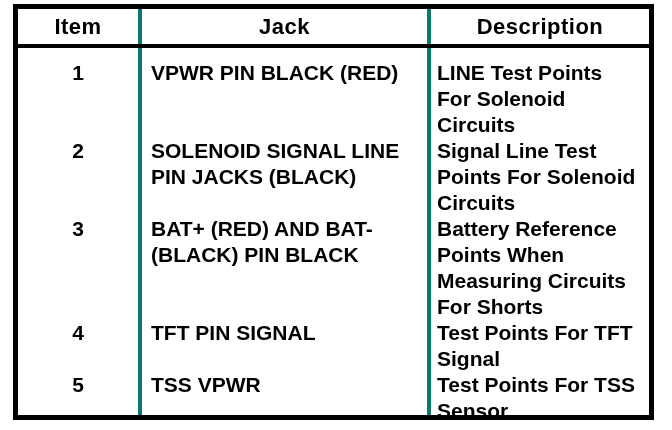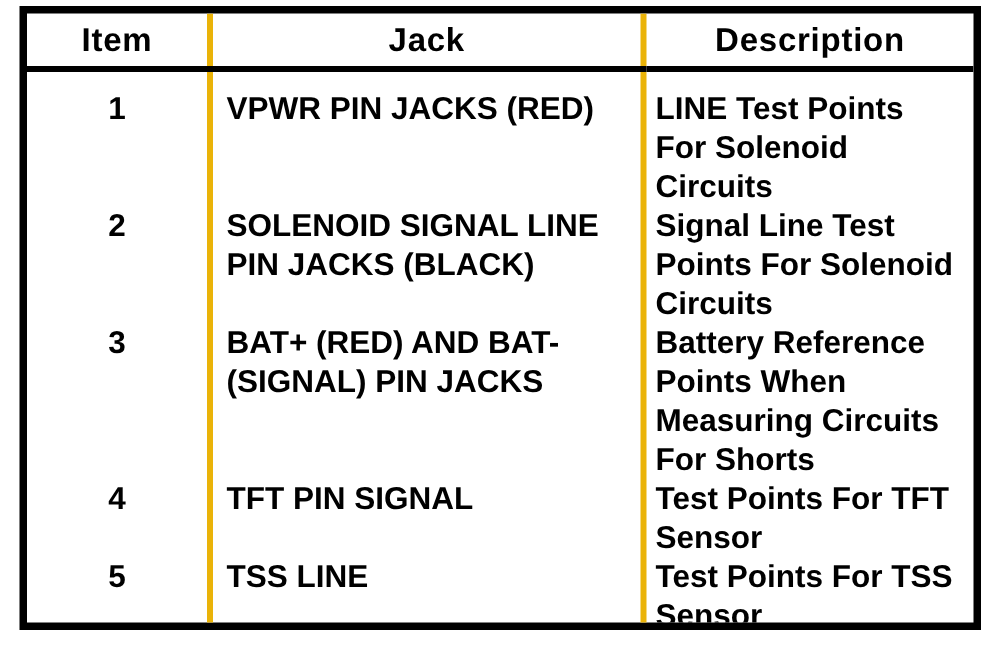--- a/index.html
+++ b/index.html
@@ -41,21 +41,21 @@
   }
   .spec-table td {
     font-size: 21px;
     font-weight: bold;
     line-height: 26px;
     vertical-align: top;
     white-space: pre-line;
     padding: 0;
   }
   .col-jack, .col-desc {
-    border-left: 4px solid #eab308;
+    border-left: 4px solid #0f766e;
   }
   td.col-item {
     text-align: center;
   }
   td.col-jack {
     padding-left: 9px;
     padding-right: 4px;
   }
   td.col-desc {
     padding-left: 6px;
@@ -79,50 +79,50 @@
       <thead>
         <tr>
           <th class="col-item">Item</th>
           <th class="col-jack">Jack</th>
           <th class="col-desc">Description</th>
         </tr>
       </thead>
       <tbody>
         <tr>
           <td class="col-item">1</td>
-          <td class="col-jack">VPWR PIN JACKS (RED)</td>
+          <td class="col-jack">VPWR PIN BLACK (RED)</td>
           <td class="col-desc">LINE Test Points
 For Solenoid
 Circuits</td>
         </tr>
         <tr>
           <td class="col-item">2</td>
           <td class="col-jack">SOLENOID SIGNAL LINE
 PIN JACKS (BLACK)</td>
           <td class="col-desc">Signal Line Test
 Points For Solenoid
 Circuits</td>
         </tr>
         <tr>
           <td class="col-item">3</td>
           <td class="col-jack">BAT+ (RED) AND BAT-
-(SIGNAL) PIN JACKS</td>
+(BLACK) PIN BLACK</td>
           <td class="col-desc">Battery Reference
 Points When
 Measuring Circuits
 For Shorts</td>
         </tr>
         <tr>
           <td class="col-item">4</td>
           <td class="col-jack">TFT PIN SIGNAL</td>
           <td class="col-desc">Test Points For TFT
-Sensor</td>
+Signal</td>
         </tr>
         <tr>
           <td class="col-item">5</td>
-          <td class="col-jack">TSS LINE</td>
+          <td class="col-jack">TSS VPWR</td>
           <td class="col-desc">Test Points For TSS
 Sensor</td>
         </tr>
       </tbody>
     </table>
   </div>
 </div>
 
 </body></html>

